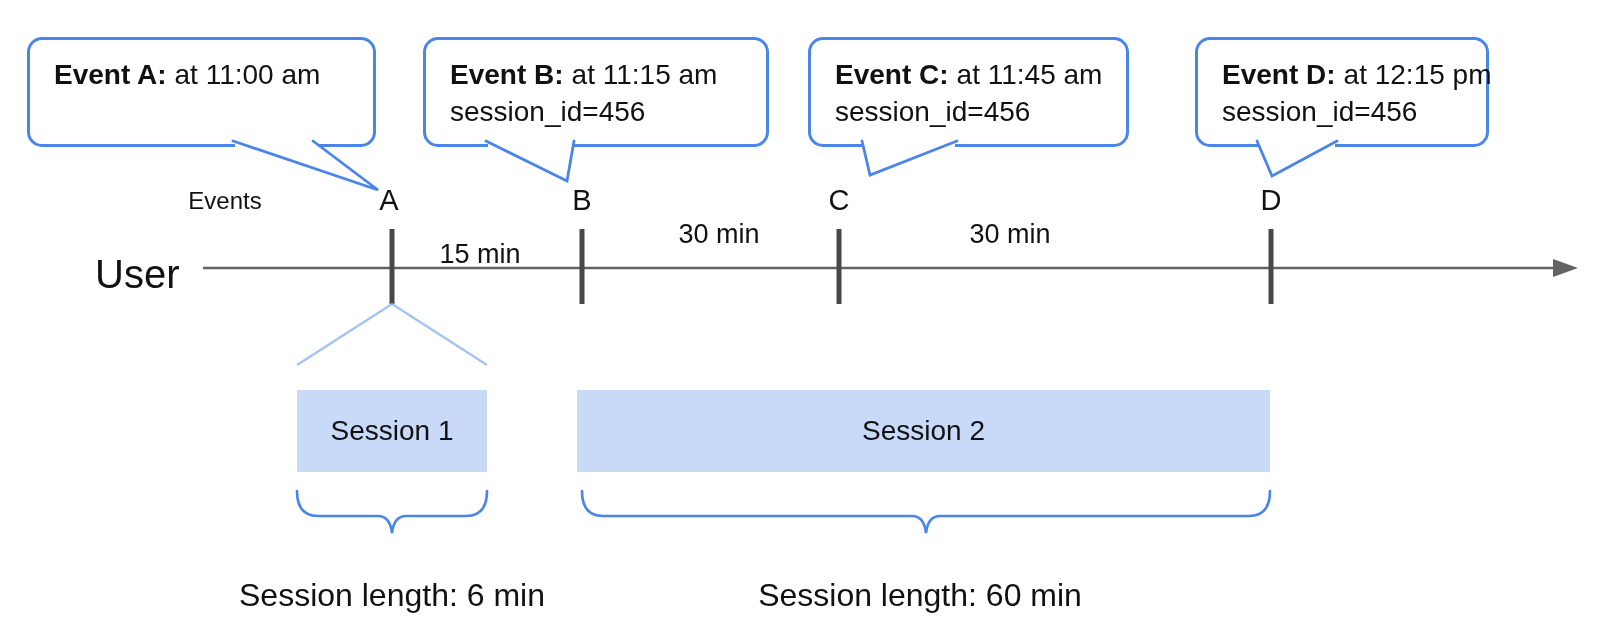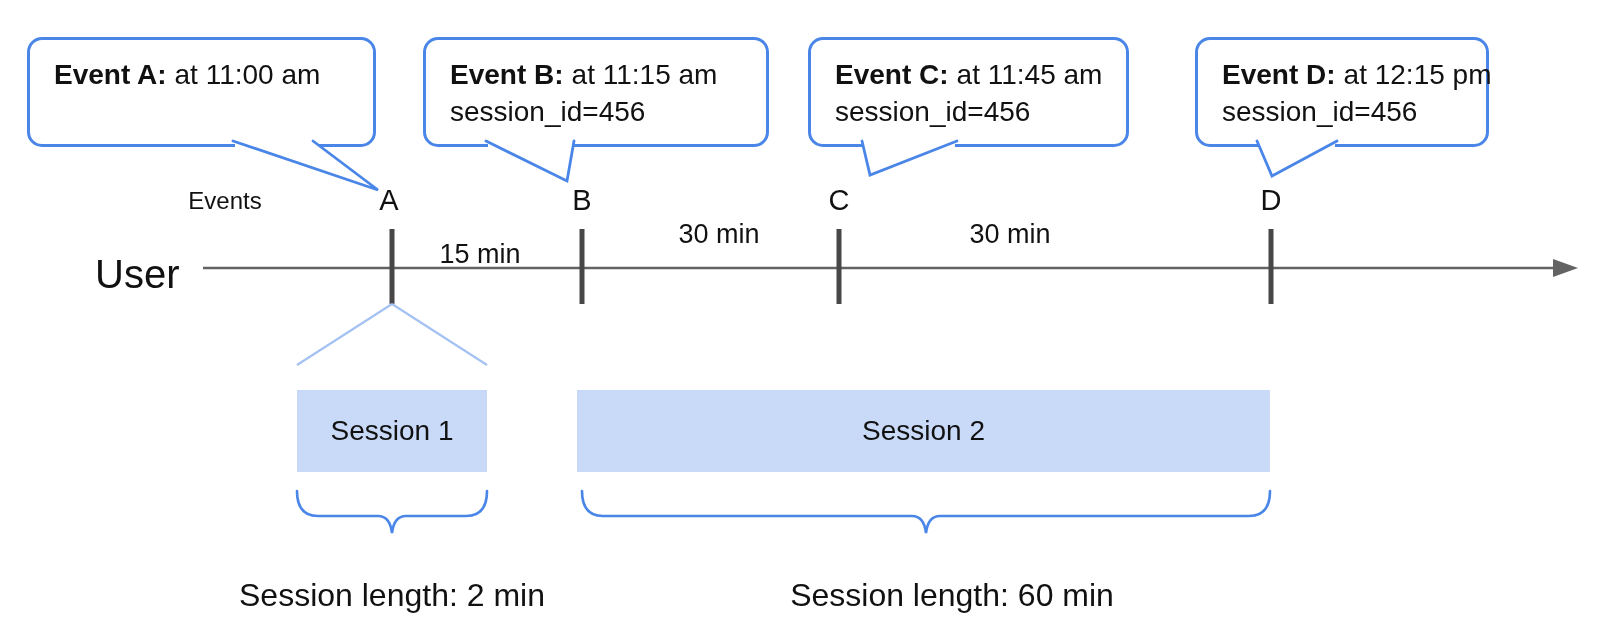--- a/index.html
+++ b/index.html
@@ -87,21 +87,21 @@
   .sess-2 { left: 577px; width: 693px; justify-content: center; }
 
   
   .slen {
     position: absolute;
     top: 577px;
     text-align: center;
     font-size: 32px;
   }
   .slen-1 { left: 222px; width: 340px; }
-  .slen-2 { left: 762px; width: 380px; }
+  .slen-2 { left: 730px; width: 380px; }
 </style>
 </head>
 <body>
 
 <div class="canvas">
 
   <div class="bubble" style="left:27px; width:349px;">
     <div><span class="ttl">Event A:</span><span class="time">at 11:00 am</span></div>
   </div>
 
@@ -132,21 +132,21 @@
   <div class="interval iv-1">30 min</div>
   <div class="interval iv-2">30 min</div>
 
   <div class="sess sess-1">
     <span>Session 1</span>
   </div>
   <div class="sess sess-2">
     <span>Session 2</span>
   </div>
 
-  <div class="slen slen-1">Session length: 2 min</div>
+  <div class="slen slen-1">Session length: 6 min</div>
   <div class="slen slen-2">Session length: 60 min</div>
 
   <svg class="shapes" viewBox="0 0 1614 642">
 
     <rect x="235" y="138" width="76" height="12" fill="#ffffff"></rect>
     <rect x="488" y="138" width="84" height="12" fill="#ffffff"></rect>
     <rect x="864" y="138" width="91" height="12" fill="#ffffff"></rect>
     <rect x="1259" y="138" width="76" height="12" fill="#ffffff"></rect>
 
     <path d="M233,141 L378,190 L313,141" fill="#ffffff" stroke="#4a86e8" stroke-width="2.8" stroke-linecap="round"></path>

